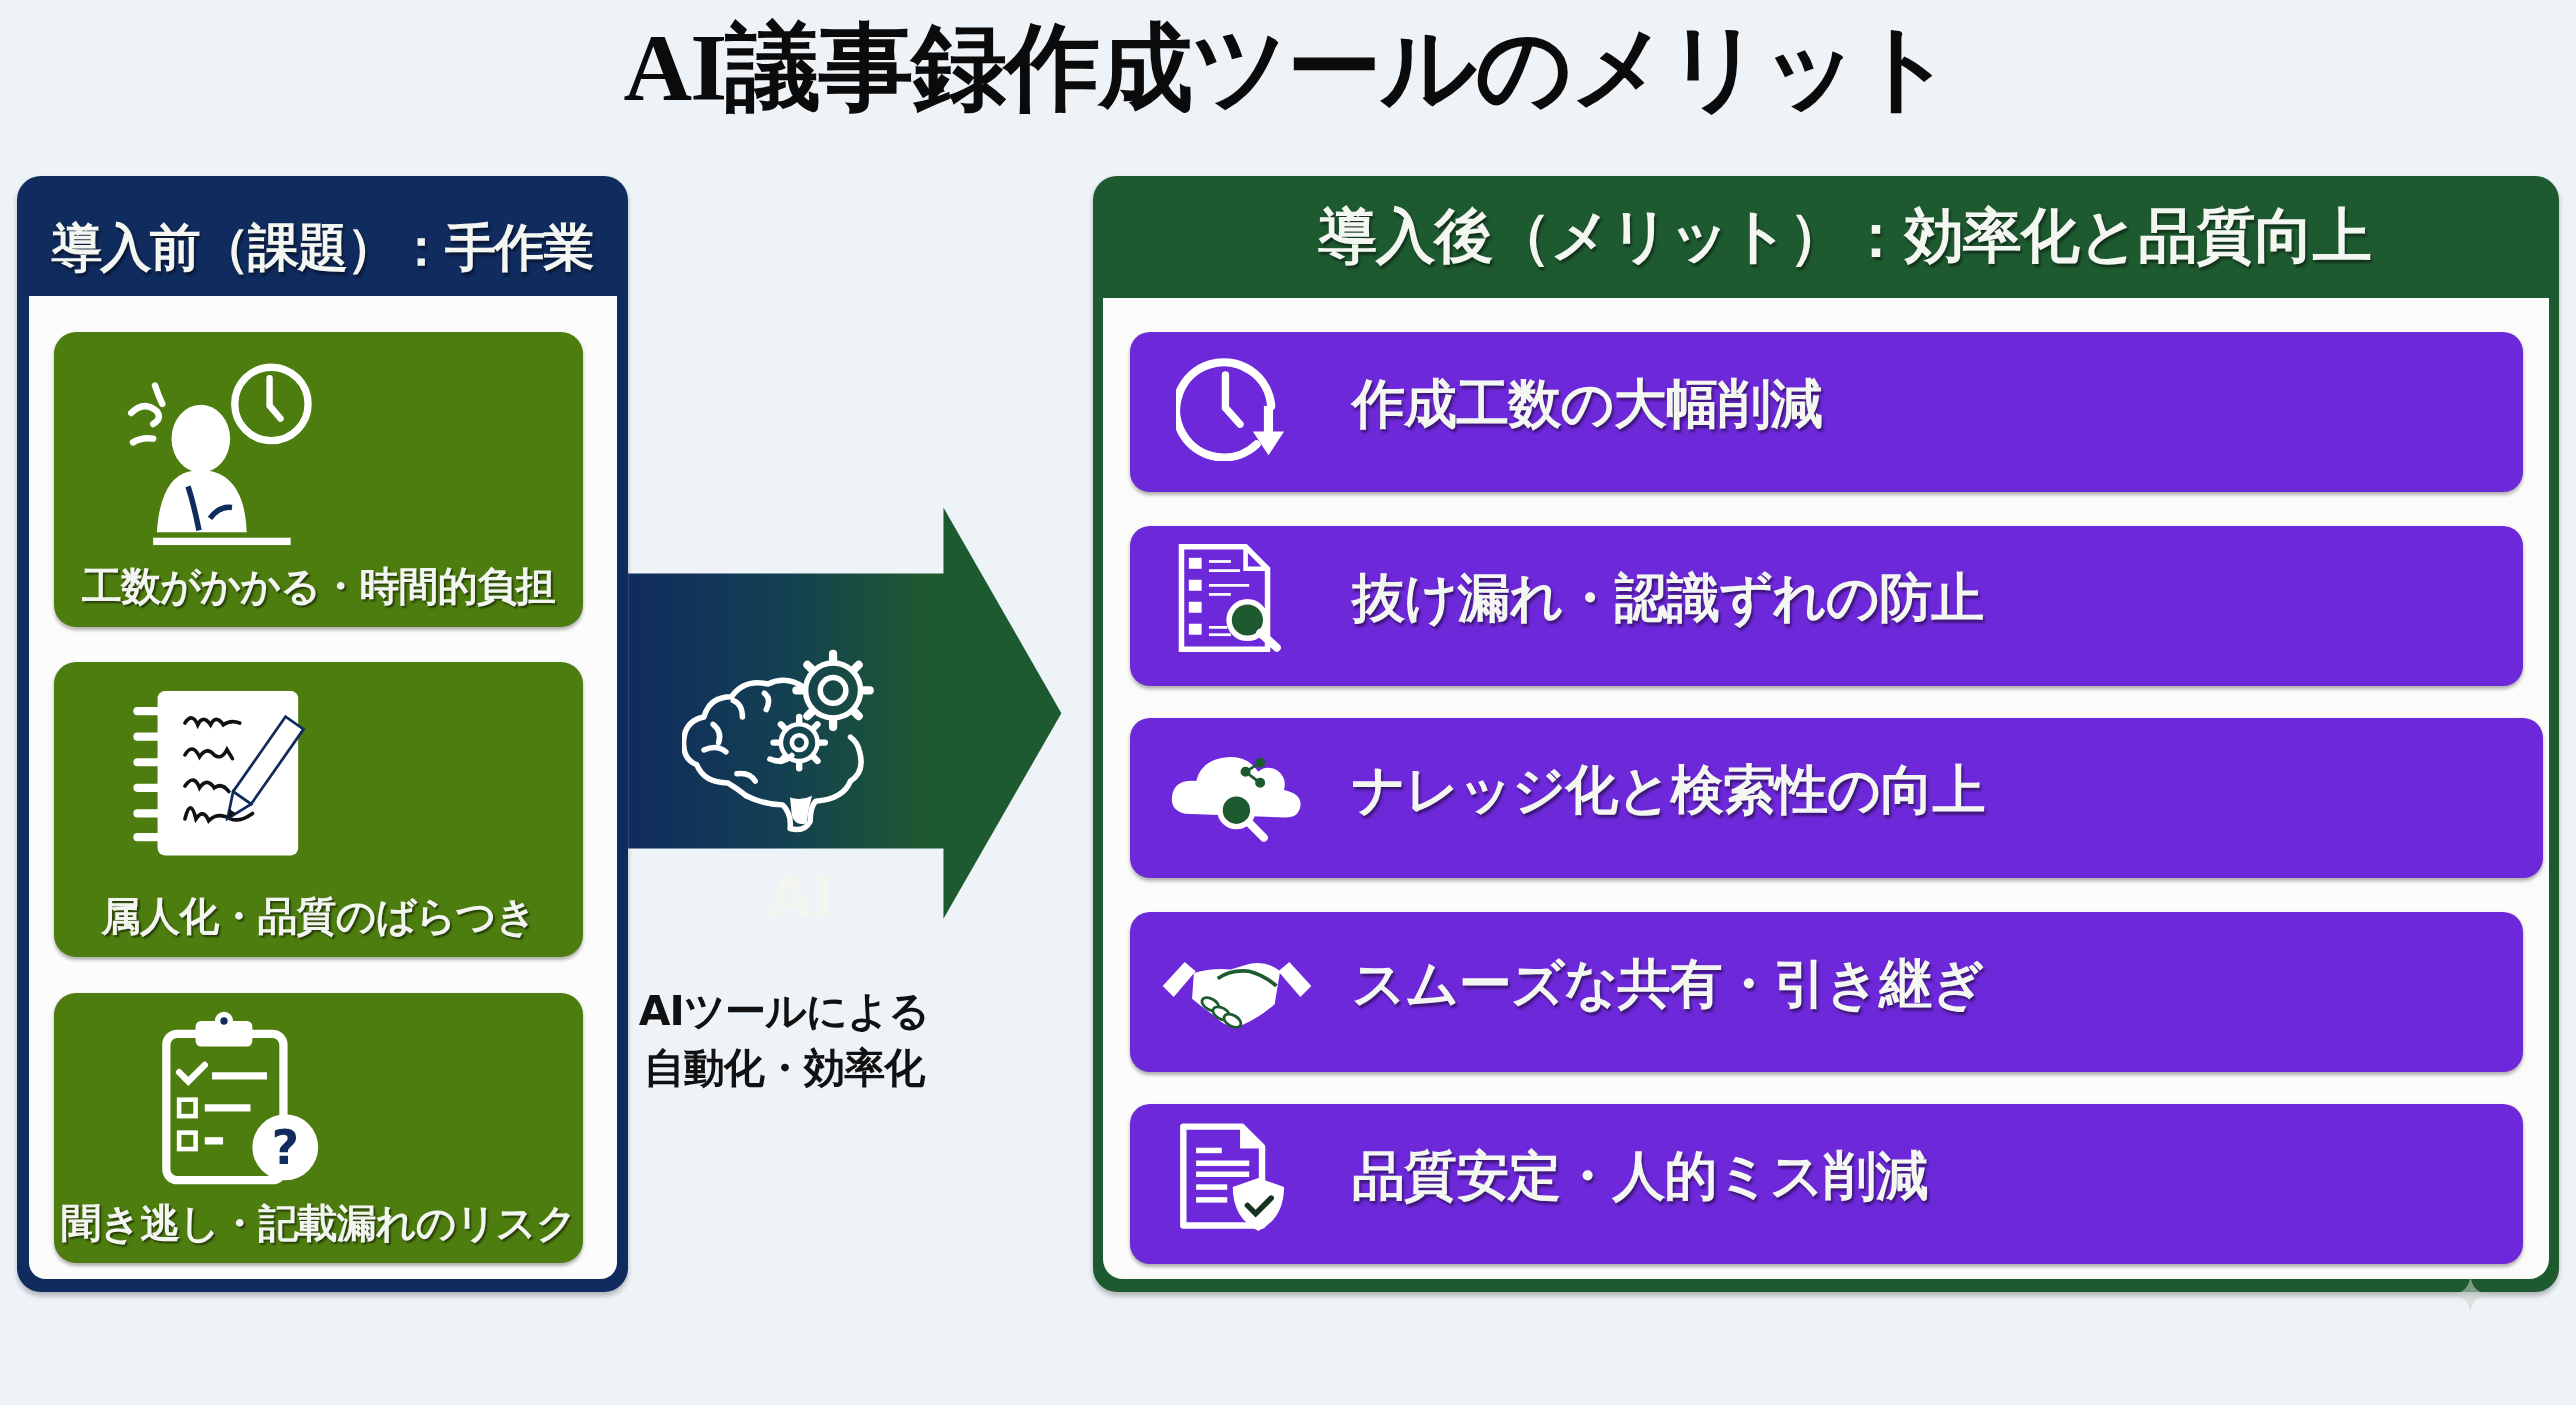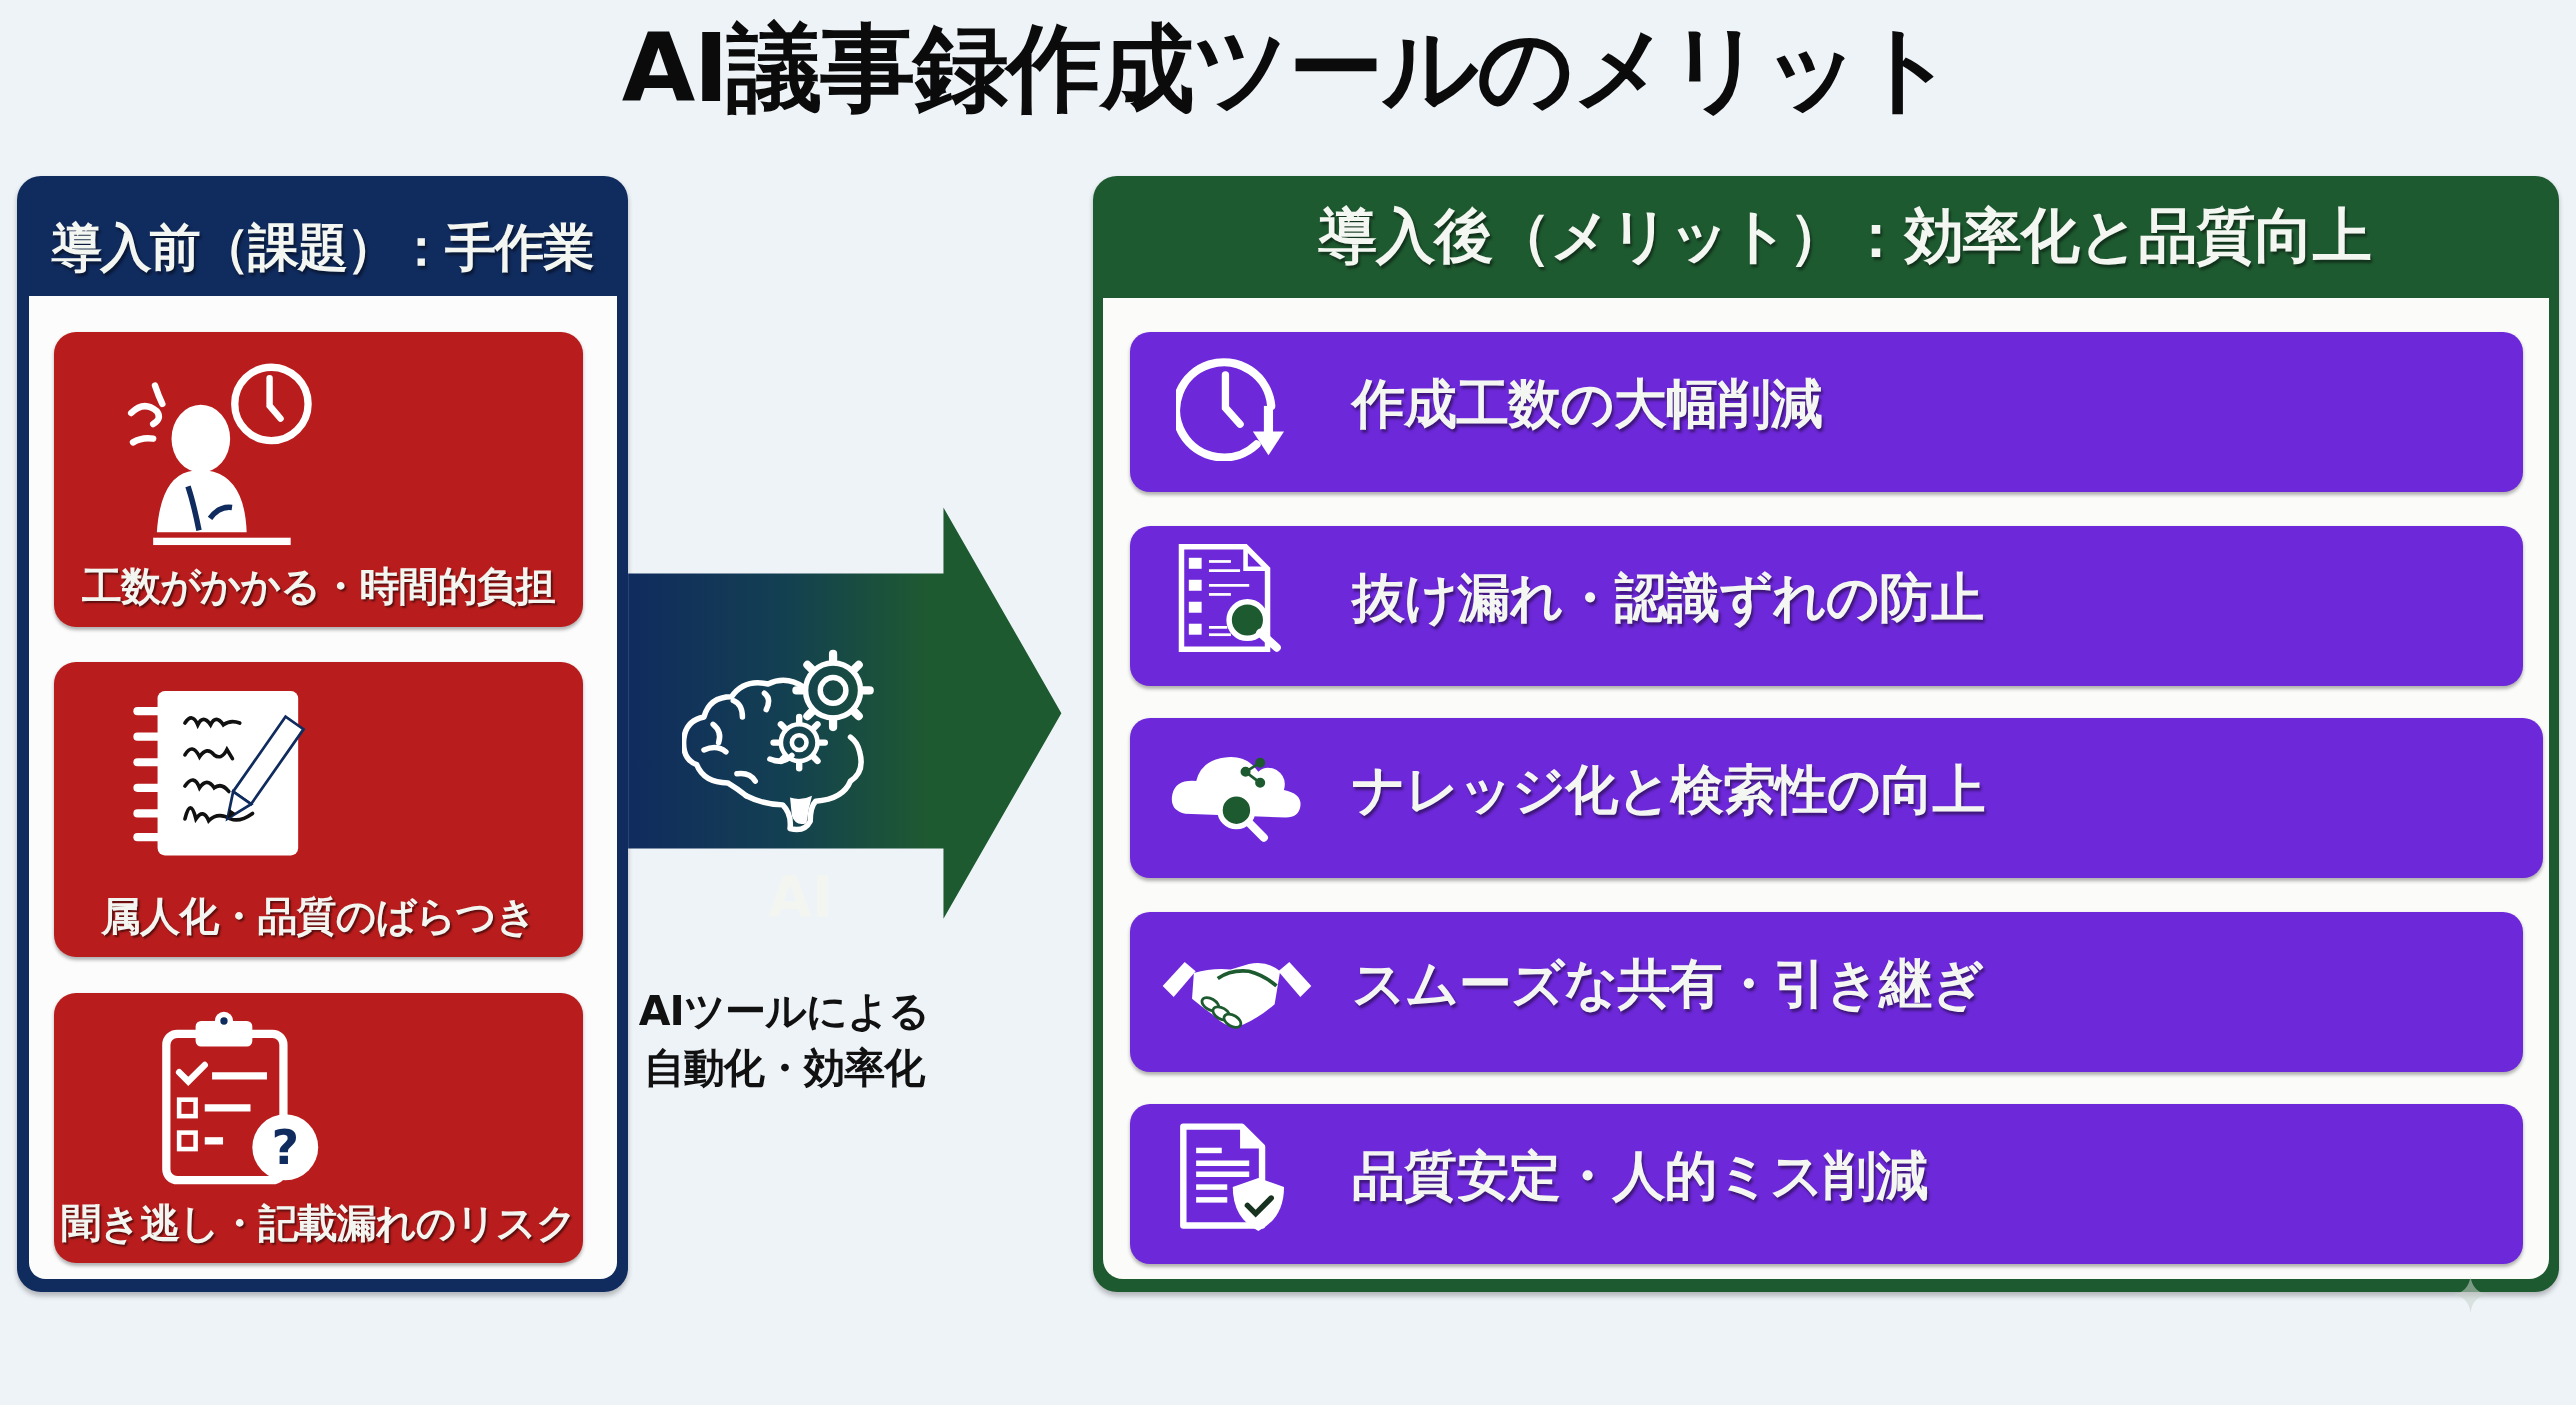--- a/index.html
+++ b/index.html
@@ -6,41 +6,42 @@
   body {
     width:2576px; height:1405px; position:relative; overflow:hidden;
     background:#eef3f8;
     font-family:"DejaVu Sans", "Liberation Sans", sans-serif;
   }
   .abs { position:absolute; }
   .title {
     left:0; top:16.5px; width:2576px; text-align:center;
     font-size:95px; font-weight:bold; color:#0b0b0b; letter-spacing:-1.8px;
     line-height:102px;
+    font-family:Liberation Serif, serif;
   }
   
   .panel-left {
     left:16.5px; top:176px; width:611px; height:1116px;
     background:#102b5e; border-radius:24px;
     box-shadow:0 3.7px 5.5px rgba(0,0,0,0.25);
   }
   .panel-left .inner {
     position:absolute; left:12.8px; top:120px; right:11px; bottom:12.8px;
     background:#fbfcfb; border-radius:0 0 16.5px 16.5px;
   }
   .panel-head {
     position:absolute; left:0; right:0; top:0; height:144px;
     display:flex; align-items:center; justify-content:center;
     color:#f4f6f2; font-weight:bold; white-space:nowrap;
     text-shadow:1.8px 2.7px 2.7px rgba(0,0,0,0.45);
   }
   .panel-left .panel-head { font-size:51px; letter-spacing:-1.8px; }
   .lcard {
     position:absolute; left:54px; width:529px;
-    background:#b91c1c; border-radius:22px;
+    background:#4d7c0f; border-radius:22px;
     box-shadow:0 2.7px 3.7px rgba(0,0,0,0.3);
   }
   .lcard .label {
     position:absolute; left:0; right:0; text-align:center;
     color:#f3f5f1; font-size:40px; font-weight:bold; letter-spacing:-0.9px;
     white-space:nowrap; text-shadow:1.8px 1.8px 1.8px rgba(0,0,0,0.5);
   }
   .lcard svg { position:absolute; }
 
   

